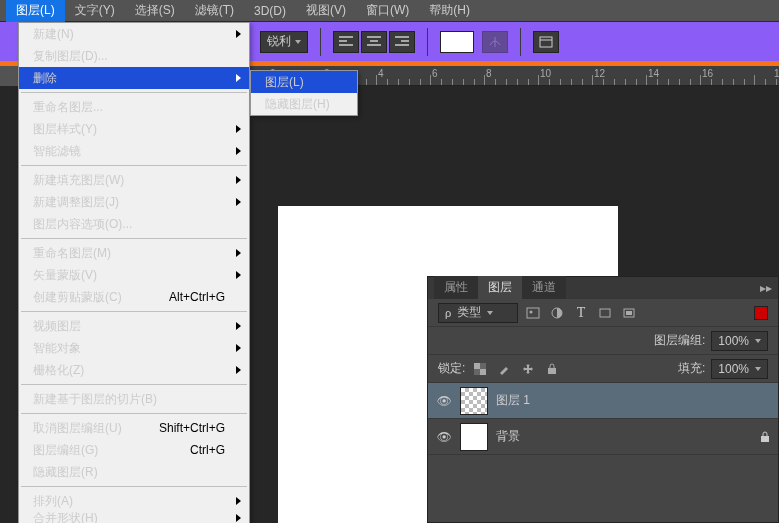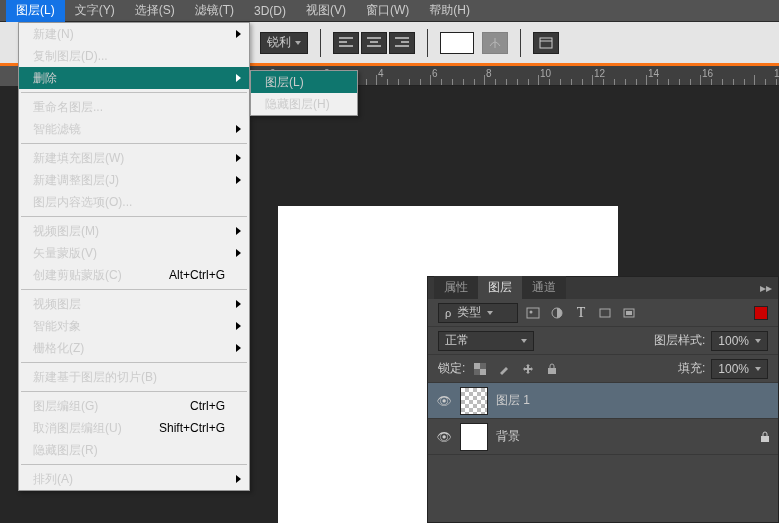--- a/index.html
+++ b/index.html
@@ -1,36 +1,36 @@
 <!DOCTYPE html>
 <html><head>
 <meta charset="utf-8">
 <style>
 *{margin:0;padding:0;box-sizing:border-box;font-family:"Microsoft YaHei",sans-serif;font-size:12px;color:#ccc;user-select:none}
 body{background:#535353;width:779px;height:523px;overflow:hidden;position:relative}
 .menubar{height:22px;background:#535353;display:flex;align-items:center;padding:0 6px;border-bottom:1px solid #2a2a2a}
 .menubar .mi{padding:3px 10px;cursor:default}
 .menubar .mi.active{background:#1473e6;color:#fff}
-.toolbar{height:44px;background:#e5e5e5;display:flex;align-items:center;padding:0 10px;gap:8px;border-bottom:3px solid #f97316;position:relative}
+.toolbar{height:44px;background:#8b5cf6;display:flex;align-items:center;padding:0 10px;gap:8px;border-bottom:5px solid #f97316;position:relative}
 .tb-sep{width:1px;height:28px;background:#3a3a3a;margin:0 4px}
 .tb-combo{display:flex;align-items:center;background:#3a3a3a;border:1px solid #222;height:22px;padding:0 6px;gap:4px}
 .tb-combo .tri{width:0;height:0;border-left:3px solid transparent;border-right:3px solid transparent;border-top:4px solid #aaa}
 .tb-iconbtn{width:26px;height:22px;display:flex;align-items:center;justify-content:center;background:#3a3a3a;border:1px solid #222}
 .tb-swatch{width:34px;height:22px;background:#fff;border:1px solid #222}
 .tb-icongrp{display:flex;gap:2px}
 .ruler-h{position:absolute;left:18px;right:0;top:66px;height:20px;background:#3f3f3f;border-bottom:1px solid #222;display:flex;align-items:flex-end;overflow:hidden}
 .ruler-h .tick{position:absolute;bottom:0;width:1px;height:6px;background:#888}
 .ruler-h .tick.major{height:10px}
 .ruler-h .lbl{position:absolute;bottom:6px;font-size:10px;color:#aaa}
 .canvas-area{position:absolute;left:0;top:86px;right:0;bottom:0;background:#262626}
 .canvas{position:absolute;left:278px;top:120px;width:340px;height:330px;background:#fff}
 .dropdown{position:absolute;background:#f0f0f0;border:1px solid #969696;box-shadow:2px 2px 4px rgba(0,0,0,.3);min-width:225px}
 .dropdown .item{display:flex;align-items:center;height:22px;padding:0 24px 0 14px;color:#000;position:relative;white-space:nowrap}
 .dropdown .item.disabled{color:#999}
-.dropdown .item.hover{background:#0f766e;color:#fff}
+.dropdown .item.hover{background:#1d4ed8;color:#fff}
 .dropdown .item .shortcut{margin-left:auto;color:#000}
 .dropdown .item .arr{position:absolute;right:8px;width:0;height:0;border-top:4px solid transparent;border-bottom:4px solid transparent;border-left:5px solid #000}
 .dropdown .item.hover .arr{border-left-color:#fff}
 .dropdown .sep{height:1px;background:#c0c0c0;margin:3px 2px}
 .dd1{left:18px;top:22px;width:232px}
 .dd2{left:250px;top:70px;width:108px;min-width:108px}
 .panel{position:absolute;right:0;top:276px;width:352px;bottom:0;background:#454545;border:1px solid #222;display:flex;flex-direction:column}
 .panel-tabs{height:22px;background:#383838;display:flex;align-items:flex-end;padding:0 6px;position:relative}
 .panel-tabs .tab{padding:3px 10px;color:#999;background:#303030}
 .panel-tabs .tab.active{background:#454545;color:#ddd}
@@ -179,39 +179,43 @@
       <span>复制图层(D)...</span>
     </div>
     <div class="item hover">
       <span>删除</span>
       <div class="arr"></div>
     </div>
     <div class="sep"></div>
     <div class="item">
       <span>重命名图层...</span>
     </div>
+    <div class="item">
+      <span>图层样式(Y)</span>
+      <div class="arr"></div>
+    </div>
     <div class="item disabled">
       <span>智能滤镜</span>
       <div class="arr"></div>
     </div>
     <div class="sep"></div>
     <div class="item">
       <span>新建填充图层(W)</span>
       <div class="arr"></div>
     </div>
     <div class="item">
       <span>新建调整图层(J)</span>
       <div class="arr"></div>
     </div>
     <div class="item disabled">
       <span>图层内容选项(O)...</span>
     </div>
     <div class="sep"></div>
     <div class="item">
-      <span>视频图层(M)</span>
+      <span>重命名图层(M)</span>
       <div class="arr"></div>
     </div>
     <div class="item">
       <span>矢量蒙版(V)</span>
       <div class="arr"></div>
     </div>
     <div class="item">
       <span>创建剪贴蒙版(C)</span>
       <span class="shortcut">Alt+Ctrl+G</span>
     </div>
@@ -226,34 +230,38 @@
     </div>
     <div class="item disabled">
       <span>栅格化(Z)</span>
       <div class="arr"></div>
     </div>
     <div class="sep"></div>
     <div class="item">
       <span>新建基于图层的切片(B)</span>
     </div>
     <div class="sep"></div>
+    <div class="item disabled">
+      <span>取消图层编组(U)</span>
+      <span class="shortcut">Shift+Ctrl+G</span>
+    </div>
     <div class="item">
       <span>图层编组(G)</span>
       <span class="shortcut">Ctrl+G</span>
     </div>
-    <div class="item disabled">
-      <span>取消图层编组(U)</span>
-      <span class="shortcut">Shift+Ctrl+G</span>
-    </div>
     <div class="item">
       <span>隐藏图层(R)</span>
     </div>
     <div class="sep"></div>
     <div class="item">
       <span>排列(A)</span>
+      <div class="arr"></div>
+    </div>
+    <div class="item disabled" style="height: 12px; overflow: hidden;">
+      <span>合并形状(H)</span>
       <div class="arr"></div>
     </div>
   </div>
 
 <div class="dropdown dd2">
     <div class="item hover">
       <span>图层(L)</span>
     </div>
     <div class="item disabled">
       <span>隐藏图层(H)</span>
@@ -296,27 +304,22 @@
     <div class="ic">
         <svg width="14" height="12">
           <rect x="2" y="2" width="10" height="8" fill="none" stroke="#aaa"></rect>
           <rect x="4" y="4" width="6" height="4" fill="#aaa"></rect>
         </svg>
       </div>
     <div class="spacer"></div>
     <div class="redbox"></div>
   </div>
   <div class="panel-row">
-    <div class="combo" style="width:96px">
-      <span>正常</span>
-      <div class="spacer"></div>
-      <div class="tri"></div>
-    </div>
     <div class="spacer"></div>
-    <span>图层样式:</span>
+    <span>图层编组:</span>
     <div class="combo">
         <span>100%</span>
         <div class="tri"></div>
       </div>
   </div>
   <div class="panel-row">
     <span>锁定:</span>
     <div class="ic">
         <svg width="12" height="12">
           <rect width="12" height="12" fill="#666"></rect>

